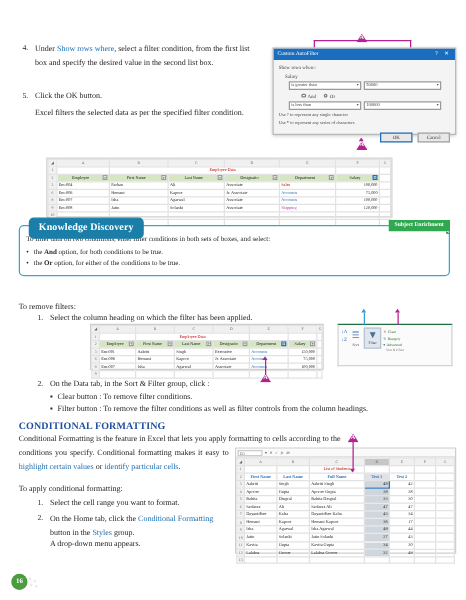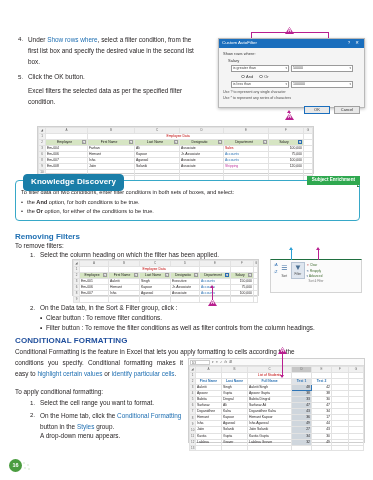--- a/index.html
+++ b/index.html
@@ -6,21 +6,21 @@
   html,body { width:373px; height:480px; }
   body {
     font-family: "Liberation Sans", sans-serif;
     background:#ffffff;
     position:relative;
     overflow:hidden;
     color:#231f20;
     font-size:6.2px;
     line-height:1.5;
   }
-  .page { position:absolute; inset:0; }
+  .page { position:absolute; inset:0;font-family:Liberation Serif, serif; }
 
   
   .blue { color:#1f6fb2; }
 
   
   .step { position:absolute; display:flex; }
   .step .num { width:10px; flex:0 0 10px; text-align:left; }
   .step .body { flex:1; }
 
   .bullet { display:flex; }
@@ -340,21 +340,20 @@
       </div>
       <div class="bullet">
         <span class="dot">•</span>
         <span><span>the </span><b>Or</b><span> option, for either of the conditions to be true.</span></span>
       </div>
     </div>
     <div class="kd-tab" style="top:-6px;">Knowledge Discovery</div>
     <div class="kd-ribbon" style="top:-4px;">Subject Enrichment</div>
   </div>
 
-  <div class="h-sub" style="position:absolute; left:15px; top:231px;">Removing Filters</div>
   <div style="position:absolute; left:15px; top:241px; font-size:6.4px;">To remove filters:</div>
 
   <div class="step" style="left:30px; top:250px; width:280px;">
     <div class="num">1.</div>
     <div class="body" style="font-size:6.4px;">Select the column heading on which the filter has been applied.</div>
   </div>
 
   <div class="sheet" style="left:72px; top:259px; width:187px; height:37px;">
     <table>
       <colgroup>

